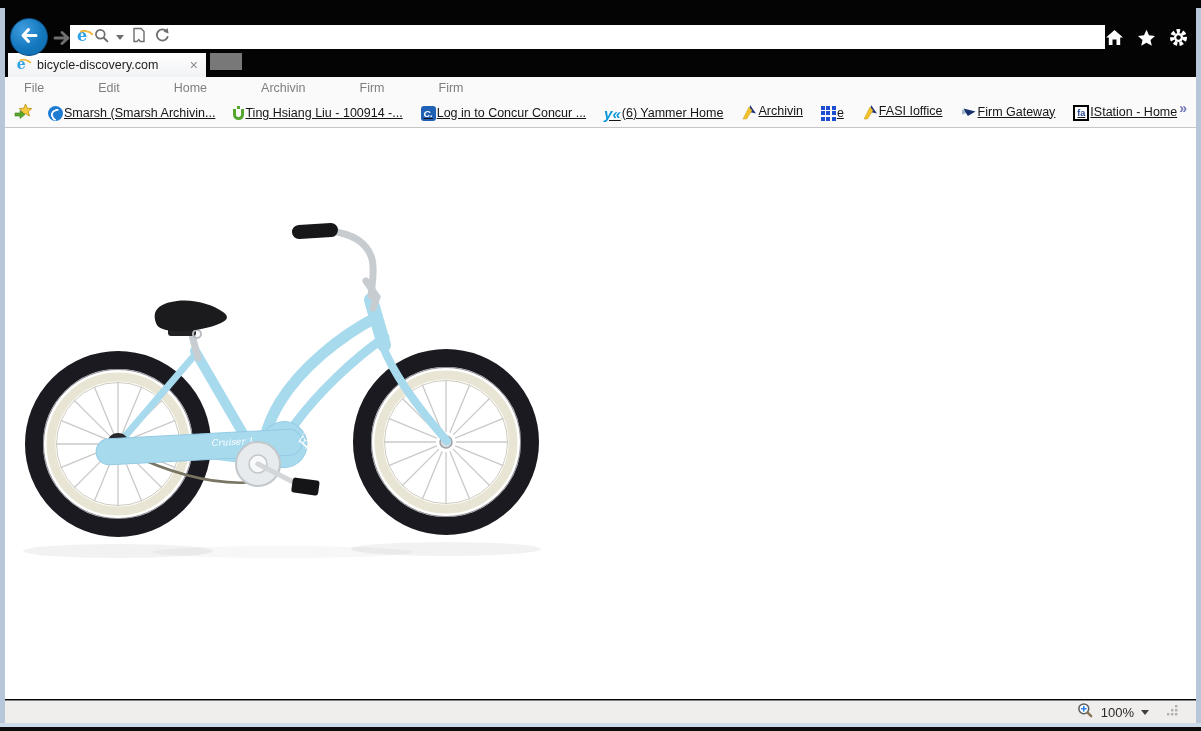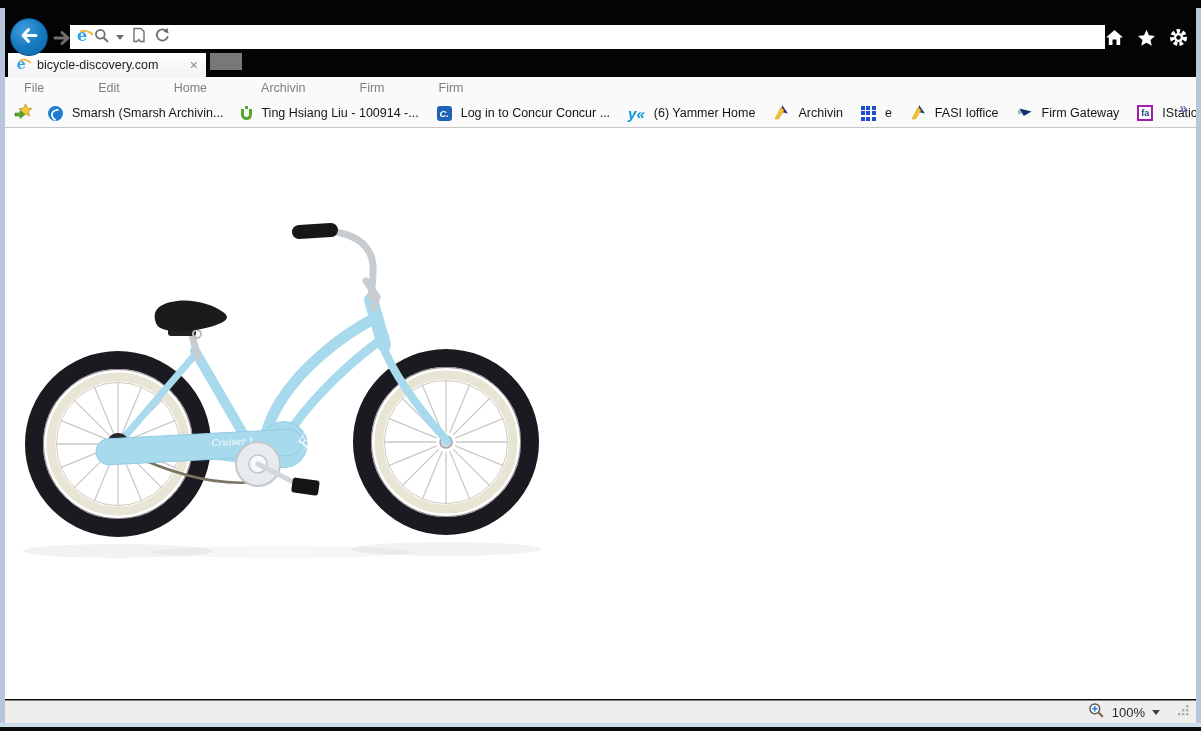--- a/index.html
+++ b/index.html
@@ -43,43 +43,43 @@
   .newtab { position: absolute; left: 210px; top: 53px; width: 32px; height: 17px; background: #787878; z-index: 11; }
 
   
   .menubar { position: absolute; left: 5px; right: 5px; top: 77px; height: 22px; background: #fafafa;
              display: flex; align-items: center; padding-left: 10px; z-index: 8; gap: 36px; }
   .menu-item { font-size: 12.5px; color: #7f7f7f; padding: 0 9px; }
 
   
   .favbar { position: absolute; left: 5px; right: 5px; top: 99px; height: 29px; background: #fafafa;
             border-bottom: 1px solid #c6c6c6; display: flex; align-items: center; padding-left: 9px; z-index: 8; }
-  .fav-item { display: flex; align-items: center; gap: 9px; padding: 0 9px; font-size: 12.5px; color: #161616; white-space: nowrap; }
+  .fav-item { display: flex; align-items: flex-start; gap: 1px; padding: 0 9px; font-size: 12.5px; color: #161616; white-space: nowrap; text-decoration: underline; }
   .fav-overflow { position: absolute; right: 9px; top: 1px; color: #6f74b8; font-size: 14px; font-weight: bold; }
 
   .smarsh-icon { width: 15px; height: 15px; border-radius: 50%; background: #1e7dd2; position: relative; flex: 0 0 auto; }
   .smarsh-icon::after { content: ""; position: absolute; left: 3px; top: 3px; width: 8px; height: 8px; border: 2px solid #fff;
                         border-right-color: transparent; border-bottom-color: transparent; border-radius: 50%; transform: rotate(-30deg); }
   .ting-icon { width: 11px; height: 11px; border: 3px solid #54a62c; border-top: none; border-radius: 0 0 7px 7px; position: relative; margin-top: 3px; flex: 0 0 auto; }
   .ting-icon::before { content: ""; position: absolute; left: 1px; top: -3px; width: 3px; height: 3px; background: #54a62c; }
   .concur-icon { width: 15px; height: 15px; background: #1f62b5; border-radius: 3px; color: #fff; font-size: 9.5px; font-weight: bold;
                  display: flex; align-items: center; justify-content: center; flex: 0 0 auto; }
   .yammer-icon { color: #0696d7; font-size: 15px; font-weight: bold; line-height: 15px; flex: 0 0 auto; }
   .grid-icon { width: 15px; height: 15px; display: grid; grid-template-columns: repeat(3, 1fr); grid-template-rows: repeat(3, 1fr); gap: 1.5px; flex: 0 0 auto; }
   .grid-icon i { background: #1d4ed2; }
-  .fa-icon { width: 16px; height: 16px; border: 2px solid #a21caf; background: #fff; color: #1d3e8f; font-size: 9px; font-weight: bold;
+  .fa-icon { width: 16px; height: 16px; border: 2px solid #000000; background: #fff; color: #1d3e8f; font-size: 9px; font-weight: bold;
              display: flex; align-items: center; justify-content: center; font-style: normal; flex: 0 0 auto; }
 
   
   .content { position: absolute; left: 5px; right: 5px; top: 128px; height: 571px; background: #ffffff; z-index: 7; }
   .bike-svg { position: absolute; left: 15px; top: 62px; }
 
   
   .statusbar { position: absolute; left: 5px; right: 5px; bottom: 8px; height: 23px; background: #f0eeec; border-top: 1px solid #838383;
-               display: flex; align-items: center; justify-content: flex-end; padding-right: 6px; gap: 7px; z-index: 9; }
+               display: flex; align-items: center; justify-content: flex-end; padding-right: 17px; gap: 7px; z-index: 9; }
   .zoom-label { font-size: 13px; color: #2a2a2a; }
   .zoom-caret { width: 0; height: 0; border-left: 4.5px solid transparent; border-right: 4.5px solid transparent; border-top: 5px solid #3f3f3f; margin-right: 10px; }
 </style>
 </head>
 <body>
 
 <div class="window">
 
   <div class="border-left"></div>
   <div class="border-right"></div>

